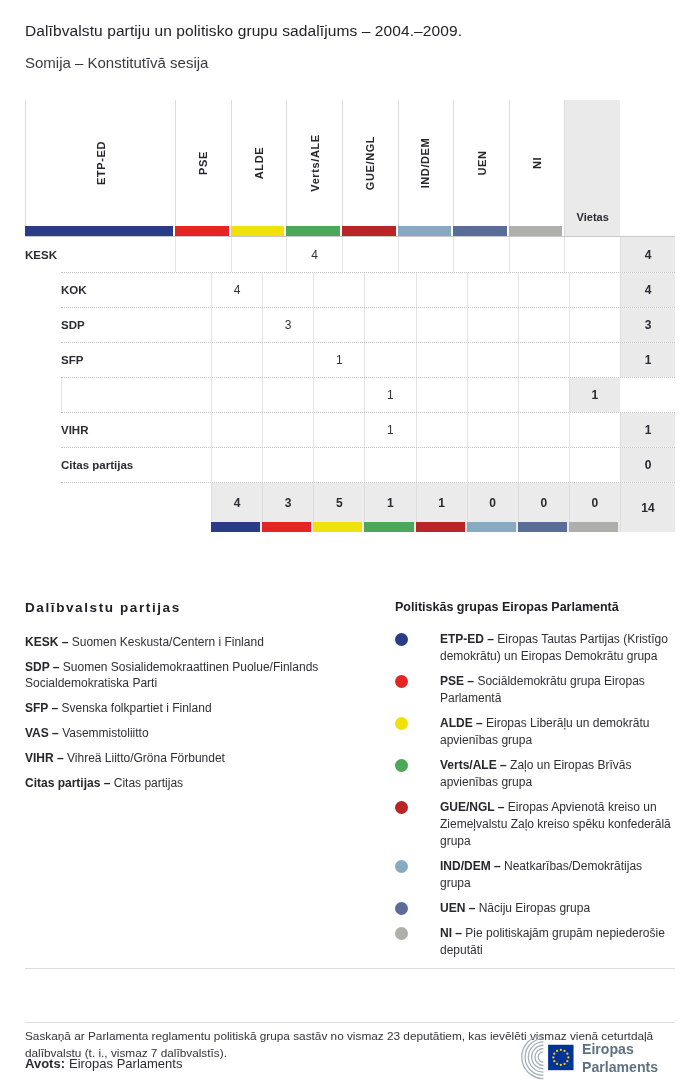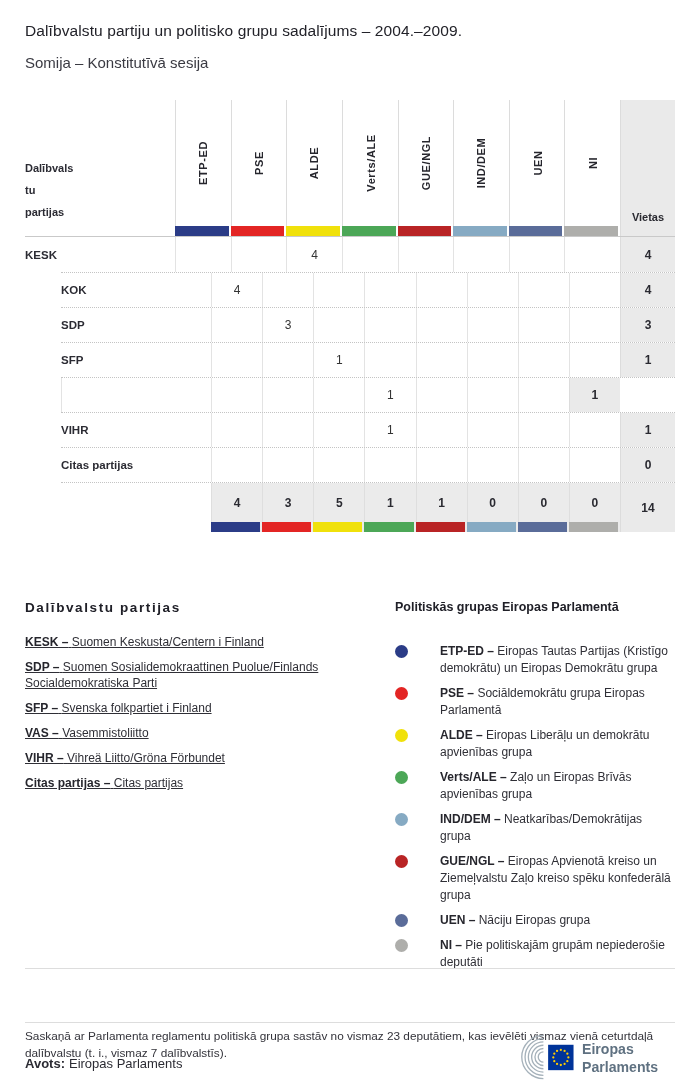--- a/index.html
+++ b/index.html
@@ -40,22 +40,22 @@
   .td-total{ position:relative; background:#ebebeb; border-left:1px solid #dedede;
              display:flex; align-items:center; justify-content:center;
              padding-bottom:10px; font-size:12px; font-weight:bold; }
   .td-total-name { background:#ffffff; }
 
   
   .legends { position:absolute; top:600px; left:25px; right:25px; display:flex; }
   .leg-left { width:370px; padding-right:35px; }
   .leg-right { flex:1; }
   .leg-left h3 { font-size:13.5px; font-weight:bold; letter-spacing:1.6px; color:#202028; margin-bottom:19px; }
-  .leg-right h3 { font-size:12.5px; font-weight:bold; color:#202028; margin-bottom:29px; }
-  .p-item { font-size:12px; line-height:16px; margin-bottom:9px; color:#2f2f36;text-decoration:underline; }
+  .leg-right h3 { font-size:12.5px; font-weight:bold; color:#202028; margin-bottom:17px; }
+  .p-item { font-size:12px; line-height:16px; margin-bottom:9px; color:#2f2f36; }
   .p-item b { color:#26262d; }
   .g-item { display:flex; align-items:flex-start; margin-bottom:8px;gap:20px; }
   .g-dot { width:13px; height:13px; border-radius:50%; flex:0 0 13px; margin-top:2px; margin-right:12px; }
   .g-txt { font-size:12px; line-height:17px; color:#2f2f36; }
   .g-txt b { color:#26262d; }
 
   
   .rule { position:absolute; left:25px; right:25px; border-top:1px solid #dddddd; }
   .rule1 { top:968px; } .rule2 { top:1022px; }
   .note { position:absolute; top:1009px; left:25px; right:25px;
@@ -67,25 +67,20 @@
 </head>
 <body>
 
 <div class="hdr">
   <div class="title">Dalībvalstu partiju un politisko grupu sadalījums – 2004.–2009.</div>
   <div class="subtitle">Somija – Konstitutīvā sesija</div>
 </div>
 
 <div class="tbl">
   <div class="tr tr-head">
-    <div class="th-corner">
-      <div>Dalībvals</div>
-      <div>tu</div>
-      <div>partijas</div>
-    </div>
     <div class="th-group">
       <div class="lbl">
           <span>ETP-ED</span>
         </div>
       <div class="bar" style="background-color: rgb(43, 60, 135);"></div>
     </div>
     <div class="th-group">
       <div class="lbl">
           <span>PSE</span>
         </div>
@@ -276,26 +271,26 @@
     </div>
     <div class="g-item">
       <span class="g-dot" style="background-color: rgb(240, 225, 11);"></span>
       <span class="g-txt"><b>ALDE –</b> <span>Eiropas Liberāļu un demokrātu apvienības grupa</span></span>
     </div>
     <div class="g-item">
       <span class="g-dot" style="background-color: rgb(76, 167, 87);"></span>
       <span class="g-txt"><b>Verts/ALE –</b> <span>Zaļo un Eiropas Brīvās apvienības grupa</span></span>
     </div>
     <div class="g-item">
+      <span class="g-dot" style="background-color: rgb(185, 36, 37);"></span>
+      <span class="g-txt"><b>GUE/NGL –</b> <span>Eiropas Apvienotā kreiso un Ziemeļvalstu Zaļo kreiso spēku konfederālā grupa</span></span>
+    </div>
+    <div class="g-item">
       <span class="g-dot" style="background-color: rgb(134, 170, 195);"></span>
       <span class="g-txt"><b>IND/DEM –</b> <span>Neatkarības/Demokrātijas grupa</span></span>
-    </div>
-    <div class="g-item">
-      <span class="g-dot" style="background-color: rgb(185, 36, 37);"></span>
-      <span class="g-txt"><b>GUE/NGL –</b> <span>Eiropas Apvienotā kreiso un Ziemeļvalstu Zaļo kreiso spēku konfederālā grupa</span></span>
     </div>
     <div class="g-item">
       <span class="g-dot" style="background-color: rgb(90, 108, 153);"></span>
       <span class="g-txt"><b>UEN –</b> <span>Nāciju Eiropas grupa</span></span>
     </div>
     <div class="g-item">
       <span class="g-dot" style="background-color: rgb(174, 174, 171);"></span>
       <span class="g-txt"><b>NI –</b> <span>Pie politiskajām grupām nepiederošie deputāti</span></span>
     </div>
   </div>

